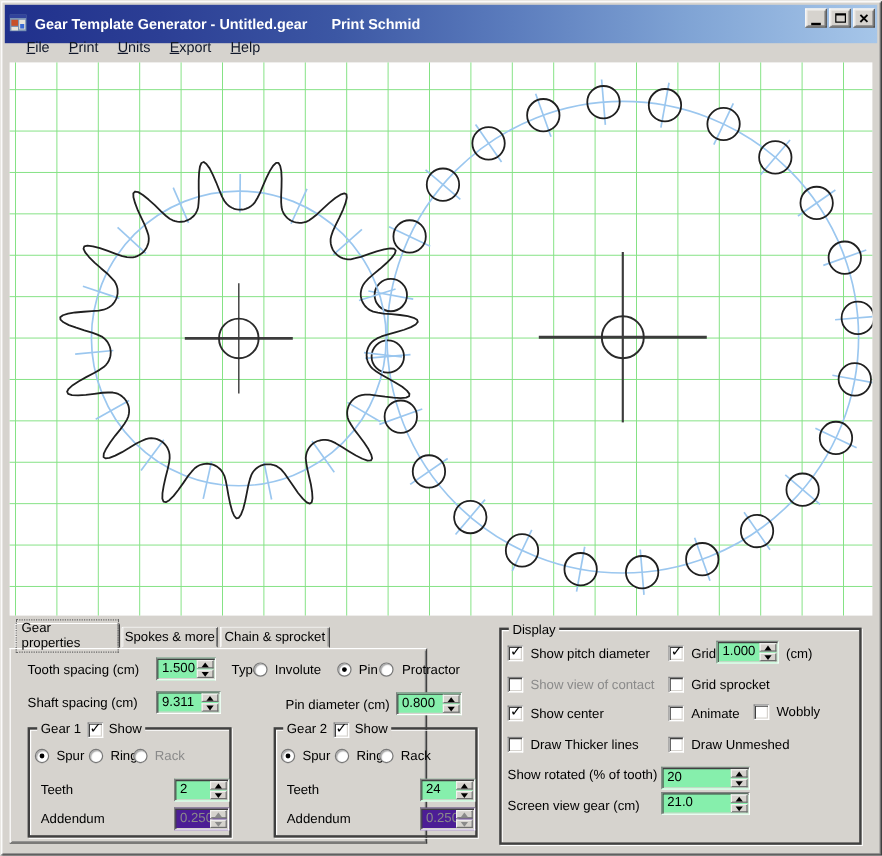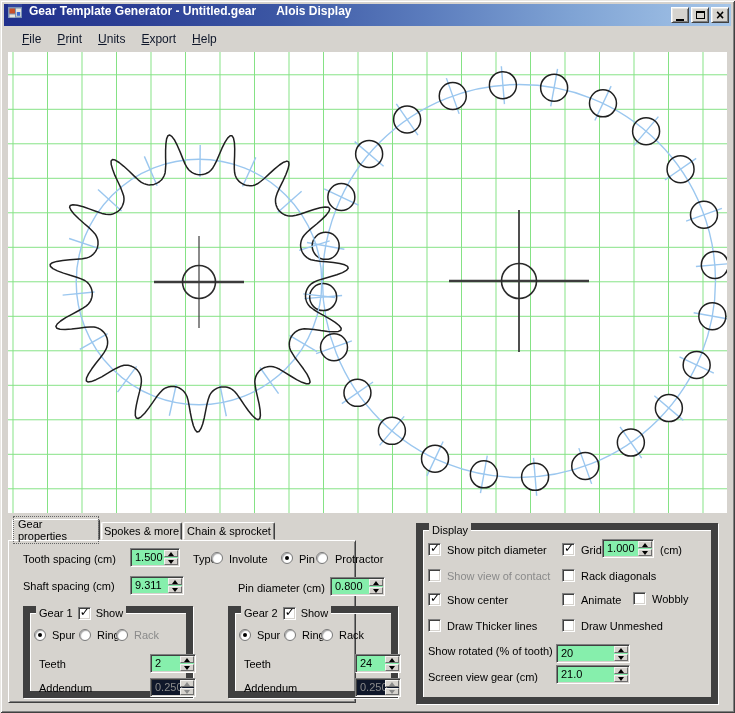--- a/index.html
+++ b/index.html
@@ -7,23 +7,23 @@
   body { font-family:"Liberation Sans","DejaVu Sans",sans-serif; }
 
   .window {
     position:relative; width:735px; height:713px; background:#d6d3ce; overflow:hidden;
     box-shadow: inset 1px 1px 0 #e9e7e3, inset -1px -1px 0 #404040,
                 inset 2px 2px 0 #ffffff, inset -2px -2px 0 #808080;
   }
 
   
   .titlebar {
-    position:absolute; left:4px; top:4px; right:4px; height:22px;
+    position:absolute; left:4px; top:4px; right:4px; height:32px;
     background:linear-gradient(90deg,#20308c 0%,#2c3f95 18%,#3c57a4 38%,#5b7cbd 58%,#7fa3d4 78%,#a6c6e9 100%);
-    display:flex; padding-left:4px; color:#fff;
+    display:flex; align-items:center; padding-left:4px; color:#fff;
   }
   .app-icon { width:16px; height:16px; margin-right:5px; flex:0 0 auto; }
   .title-text { font-size:12px; font-weight:bold; white-space:nowrap; }
   .owner-text { font-size:12px; font-weight:bold; white-space:nowrap; margin-left:20px; }
   .tb-buttons { position:absolute; right:2px; top:3px; display:flex; }
   .tbtn {
     width:18px; height:16px; margin-left:2px; background:#d6d3ce;
     border:1px solid; border-color:#ffffff #404040 #404040 #ffffff;
     box-shadow: inset 1px 1px 0 #e9e7e3, inset -1px -1px 0 #808080;
     display:flex; align-items:center; justify-content:center; color:#000;
@@ -62,21 +62,21 @@
   }
   .tab.active { z-index:3; }
   .tab .focusrect { border:1px dotted #666; padding:1px 4px; }
   .tabpage {
     position:absolute; left:0; right:0; top:21px; bottom:0; background:#d6d3ce; z-index:2;
     border:1px solid; border-color:#ffffff #404040 #404040 #ffffff;
     box-shadow: inset 1px 1px 0 #d6d3ce, inset -1px -1px 0 #808080;
   }
 
   .gbox {
-    position:absolute; border:7px solid #404040;
+    position:absolute; border:2px solid #404040;
     box-shadow: 1px 1px 0 #ffffff, inset 1px 1px 0 #ffffff;
     text-align: right;
   }
   .legend {
     position:absolute; top:-7px; left:6px; height:14px; background:#d6d3ce;
     padding:0 3px; font-size:11px; display:flex; align-items:center; white-space:nowrap;
   }
   .legend .cb { position:relative; margin:0 5px; }
 
   .lbl { position:absolute; font-size:11px; white-space:nowrap; color:#000; }
@@ -91,21 +91,21 @@
   .spin .val { position:absolute; left:4px; top:2px; font-size:11px; color:#000; }
   .spin .btns { position:absolute; right:1px; top:1px; bottom:1px; width:14px; display:flex; flex-direction:column; }
   .spin .sbtn {
     flex:1; background:#d6d3ce; position:relative;
     border:1px solid; border-color:#f3f2f0 #6e6e6e #6e6e6e #f3f2f0;
   }
   .spin .sbtn + .sbtn { margin-top:1px; }
   .spin .sbtn::after { content:""; position:absolute; left:50%; top:50%; transform:translate(-50%,-50%); }
   .spin .up::after   { border-left:3px solid transparent; border-right:3px solid transparent; border-bottom:4px solid #000; }
   .spin .down::after { border-left:3px solid transparent; border-right:3px solid transparent; border-top:4px solid #000; }
-  .spin.disabled { background:#0f172a; }
+  .spin.disabled { background:#4c1d95; }
   .spin.disabled .val { color:#8a8a8a; }
   .spin.disabled .up::after { border-bottom-color:#8a8a8a; }
   .spin.disabled .down::after { border-top-color:#8a8a8a; }
 
   
   .cb {
     position:absolute; width:13px; height:13px; background:#fff;
     border:1px solid; border-color:#808080 #ffffff #ffffff #808080;
     box-shadow: inset 1px 1px 0 #404040, inset -1px -1px 0 #d6d3ce;
   }
@@ -128,21 +128,21 @@
   <div class="titlebar">
     <svg class="app-icon" viewBox="0 0 16 16">
       <rect x="0" y="0" width="14" height="14" fill="#7b93b5"></rect>
       <rect x="0" y="0" width="14" height="3" fill="#31439c"></rect>
       <rect x="1.5" y="4.5" width="5.5" height="5" fill="#c8502a"></rect>
       <rect x="8" y="4.5" width="5" height="8" fill="#e8e4da"></rect>
       <rect x="8.8" y="8" width="3.4" height="3.8" fill="#3a6ad4"></rect>
       <rect x="1.5" y="10.5" width="5.5" height="2.8" fill="#e8e4da"></rect>
     </svg>
     <span class="title-text">Gear Template Generator - Untitled.gear</span>
-    <span class="owner-text">Alois Display</span>
+    <span class="owner-text">Print Schmid</span>
     <span class="tb-buttons">
       <span class="tbtn">
           <span class="glyph-min"></span>
         </span>
       <span class="tbtn">
           <span class="glyph-max"></span>
         </span>
       <span class="tbtn">
           <span class="glyph-close">×</span>
         </span>
@@ -380,21 +380,21 @@
       <span class="btns">
           <span class="sbtn up"></span>
           <span class="sbtn down"></span>
         </span>
     </span>
     <span class="lbl" style="left:237px; top:14px;">(cm)</span>
 
     <span class="cb disabled" style="left:5px; top:39px;"></span>
     <span class="lbl dis" style="left:24px; top:40px;">Show view of contact</span>
     <span class="cb" style="left:139px; top:39px;"></span>
-    <span class="lbl" style="left:158px; top:40px;">Rack diagonals</span>
+    <span class="lbl" style="left:158px; top:40px;">Grid sprocket</span>
 
     <span class="cb on" style="left:5px; top:63px;"></span>
     <span class="lbl" style="left:24px; top:64px;">Show center</span>
     <span class="cb" style="left:139px; top:63px;"></span>
     <span class="lbl" style="left:158px; top:64px;">Animate</span>
     <span class="cb" style="left:210px; top:62px;"></span>
     <span class="lbl" style="left:229px; top:63px;">Wobbly</span>
 
     <span class="cb" style="left:5px; top:89px;"></span>
     <span class="lbl" style="left:24px; top:90px;">Draw Thicker lines</span>

